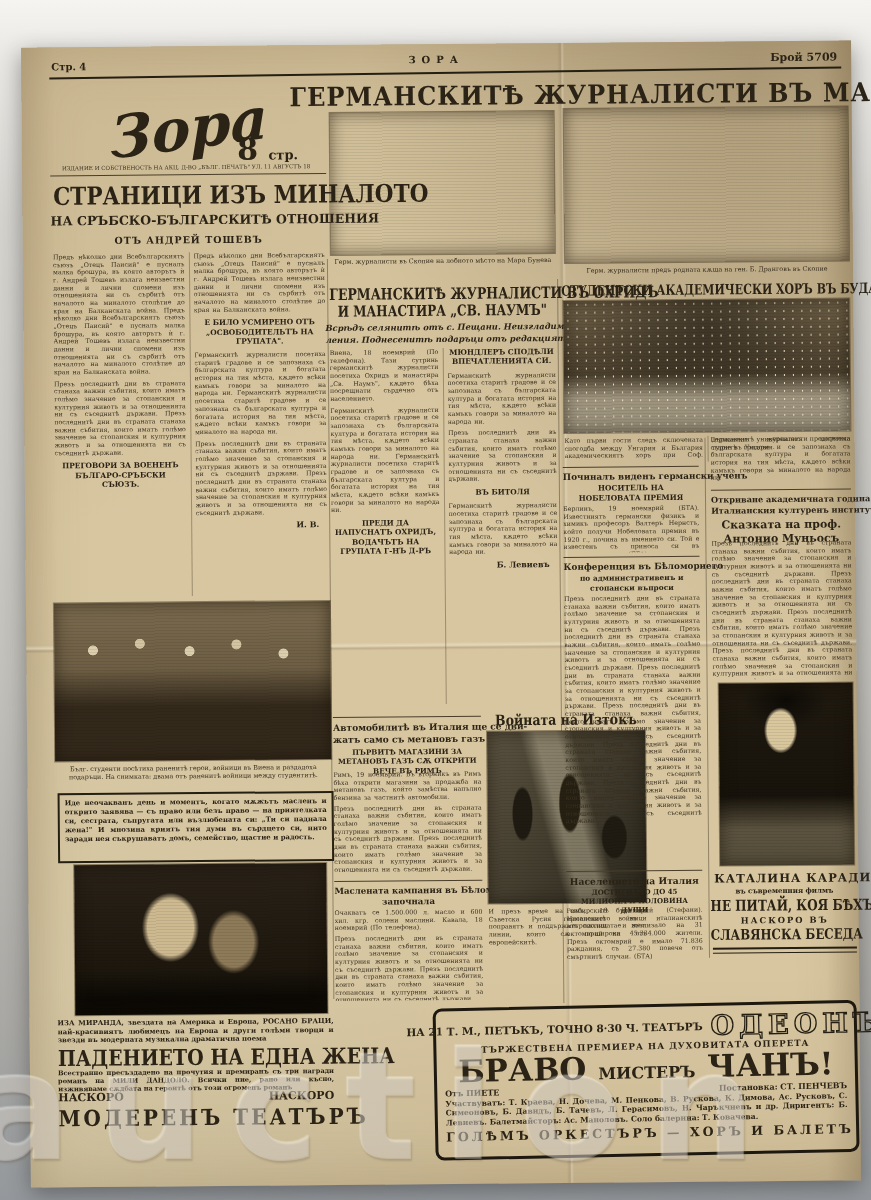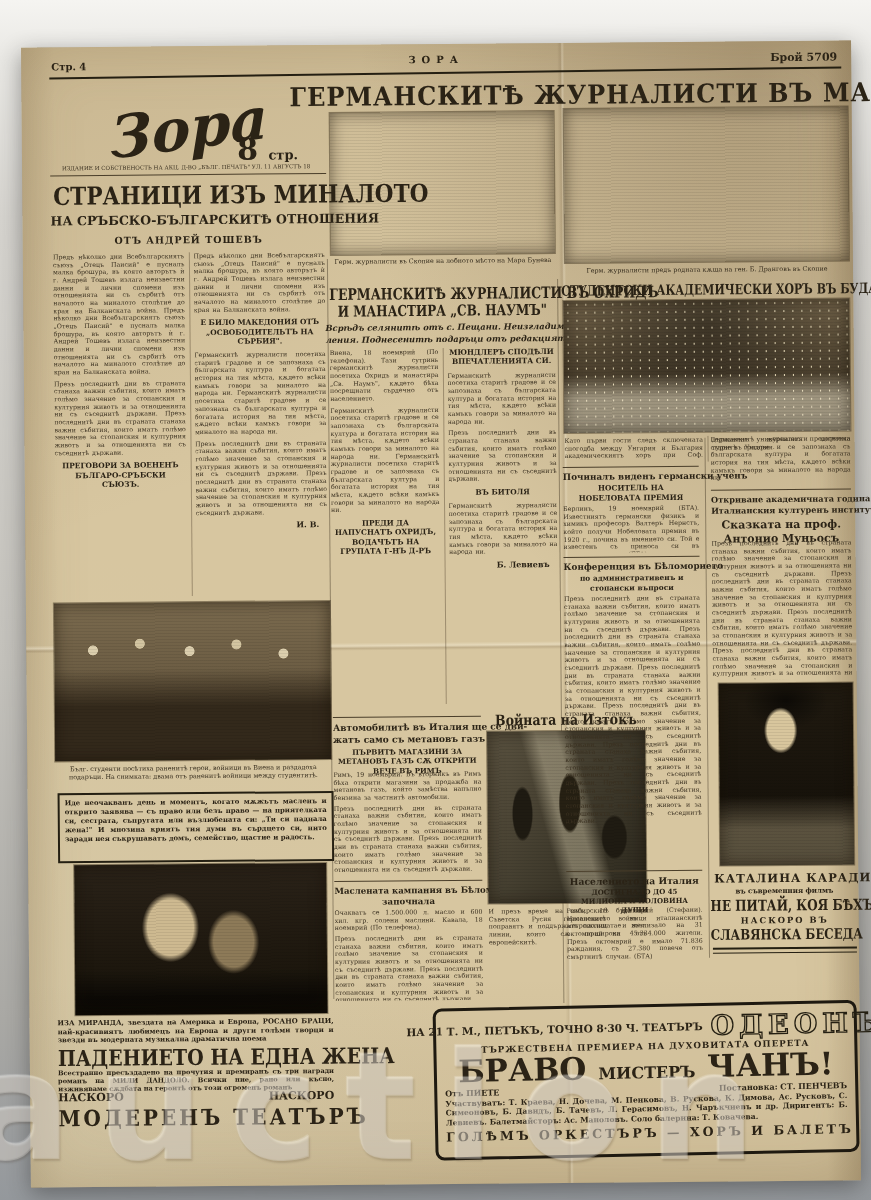--- a/index.html
+++ b/index.html
@@ -113,21 +113,21 @@
 
     <div class="abs b ctr nw" style="left:28px;top:134px;width:276px;font-size:22px;transform:scale(.98,1.12);transform-origin:center top;">СТРАНИЦИ ИЗЪ МИНАЛОТО</div>
     <div class="abs b ctr nw" style="left:28px;top:166px;width:276px;font-size:12.5px;">НА СРЪБСКО-БЪЛГАРСКИТѢ ОТНОШЕНИЯ</div>
     <div class="abs b ctr" style="left:28px;top:188px;width:276px;font-size:9.5px;letter-spacing:1px;">ОТЪ АНДРЕЙ ТОШЕВЪ</div>
 
     <div class="abs cols2" style="left:30px;top:206px;width:272px;height:344px;overflow:hidden;">
       <p class="t-sim" style="margin:0 0 4px;">Предъ нѣколко дни Всебългарскиятъ съюзъ „Отецъ Паисий" е пусналъ малка брошура, въ която авторътъ ѝ г. Андрей Тошевъ излага неизвестни данни и лични спомени изъ отношенията ни съ сърбитѣ отъ началото на миналото столѣтие до края на Балканската война. Предъ нѣколко дни Всебългарскиятъ съюзъ „Отецъ Паисий" е пусналъ малка брошура, въ която авторътъ ѝ г. Андрей Тошевъ излага неизвестни данни и лични спомени изъ отношенията ни съ сърбитѣ отъ началото на миналото столѣтие до края на Балканската война.</p>
       <p class="t-sim" style="margin:0 0 4px;">Презъ последнитѣ дни въ страната станаха важни събития, които иматъ голѣмо значение за стопанския и културния животъ и за отношенията ни съ съседнитѣ държави. Презъ последнитѣ дни въ страната станаха важни събития, които иматъ голѣмо значение за стопанския и културния животъ и за отношенията ни съ съседнитѣ държави.</p>
       <div class="xhead">ПРЕГОВОРИ ЗА ВОЕНЕНЪ БЪЛГАРО-СРЪБСКИ СЪЮЗЪ.</div>
       <p class="t-sim" style="margin:0 0 4px;">Предъ нѣколко дни Всебългарскиятъ съюзъ „Отецъ Паисий" е пусналъ малка брошура, въ която авторътъ ѝ г. Андрей Тошевъ излага неизвестни данни и лични спомени изъ отношенията ни съ сърбитѣ отъ началото на миналото столѣтие до края на Балканската война.</p>
-      <div class="xhead">Е БИЛО МАКЕДОНИЯ ОТЪ „ОСВОБОДИТЕЛЬТЪ НА СЪРБИЯ".</div>
+      <div class="xhead">Е БИЛО УСМИРЕНО ОТЪ „ОСВОБОДИТЕЛЬТЪ НА ГРУПАТА".</div>
       <p class="t-sim" style="margin:0 0 4px;">Германскитѣ журналисти посетиха старитѣ градове и се запознаха съ българската култура и богатата история на тия мѣста, кѫдето всѣки камъкъ говори за миналото на народа ни. Германскитѣ журналисти посетиха старитѣ градове и се запознаха съ българската култура и богатата история на тия мѣста, кѫдето всѣки камъкъ говори за миналото на народа ни.</p>
       <p class="t-sim" style="margin:0 0 4px;">Презъ последнитѣ дни въ страната станаха важни събития, които иматъ голѣмо значение за стопанския и културния животъ и за отношенията ни съ съседнитѣ държави. Презъ последнитѣ дни въ страната станаха важни събития, които иматъ голѣмо значение за стопанския и културния животъ и за отношенията ни съ съседнитѣ държави.</p>
       <div class="sign">И. В.</div>
     </div>
 
     <div class="photo" id="ph-students" style="left:28px;top:556px;width:276px;height:158px;"></div>
     <div class="abs cap" style="left:28px;top:718px;width:276px;">Бълг. студенти посѣтиха раненитѣ герои, войници въ Виена и раздадоха подаръци. На снимката: двама отъ раненитѣ войници между студентитѣ.</div>
 
     <div class="abs" style="left:30px;top:746px;width:262px;height:58px;border:2px solid #241f12;padding:4px 5px;font-size:6.9px;font-weight:bold;text-align:justify;line-height:1.3;color:#2b2316;overflow:hidden;">Иде неочакванъ день и моментъ, когато мѫжътъ масленъ и открито заявява — съ право или безъ право — на приятелката си, сестрата, съпругата или възлюбената си: „Ти си паднала жена!" И мнозина криятъ тия думи въ сърдцето си, нито заради нея съкрушаватъ домъ, семейство, щастие и радость.</div>
 

